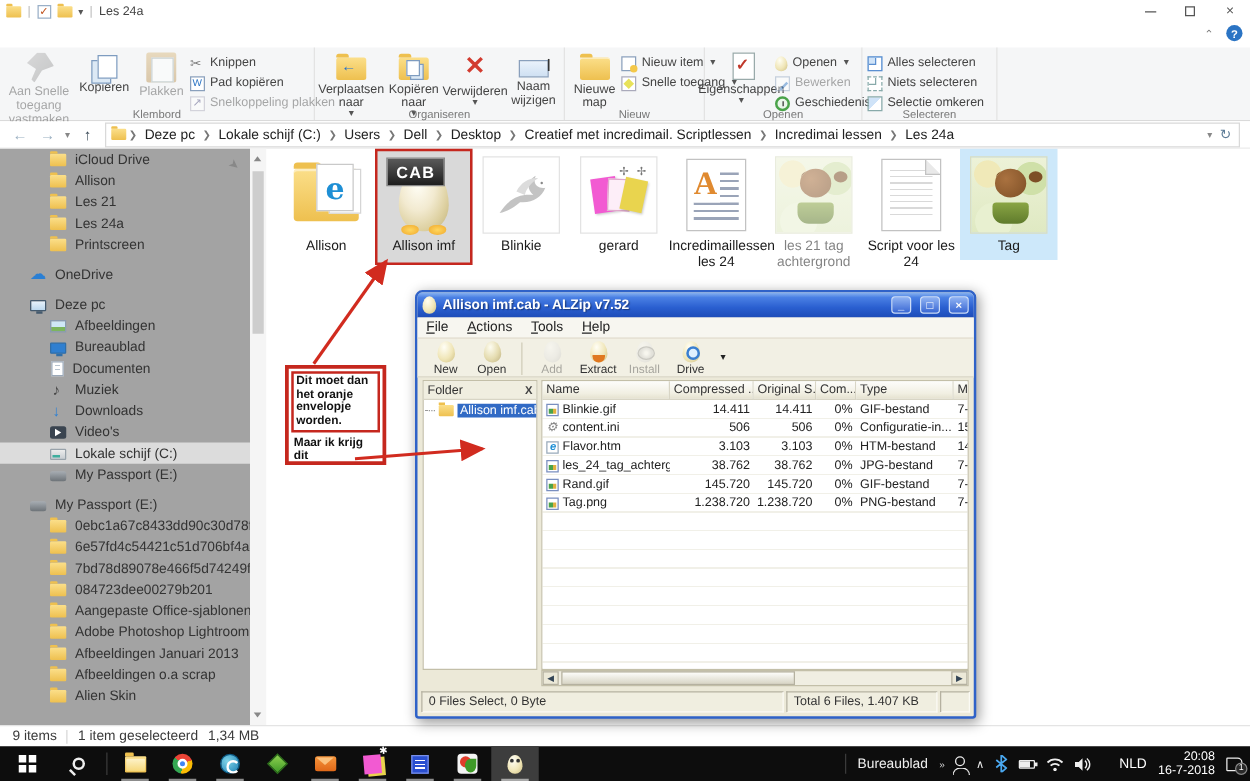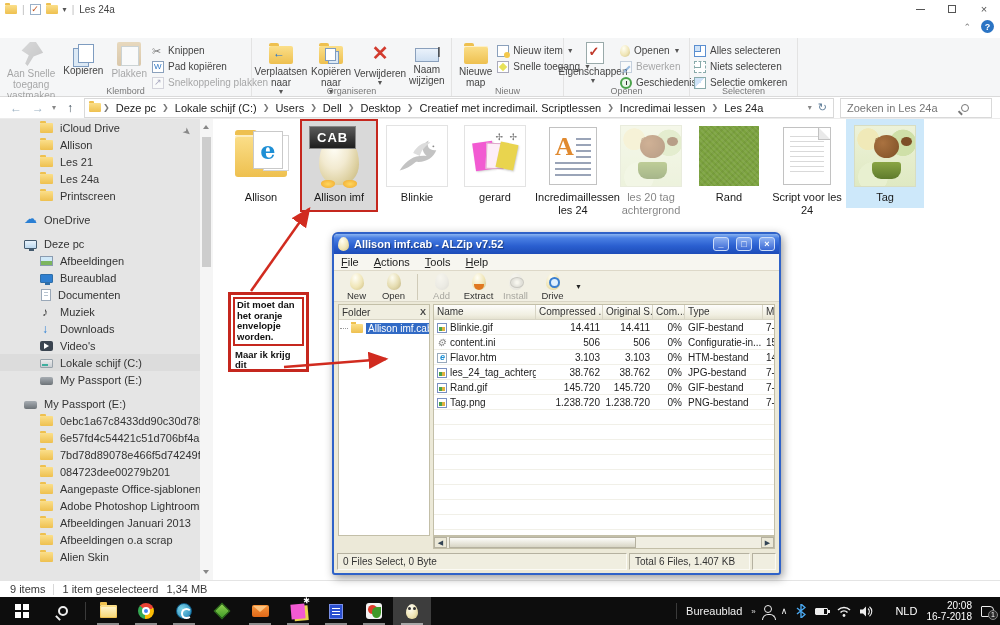--- a/index.html
+++ b/index.html
@@ -83,21 +83,21 @@
 .crumb { padding:0 4px; color:#222; }
 .crumb-sep { color:#777; font-size:8px; padding:0 1px; }
 .addr-right { display:flex; align-items:center; gap:6px; margin-left:auto; padding-right:2px; }
 .refresh-ic { color:#5b7a96; font-size:11px; }
 .search-box { border:1px solid #d9d9d9; width:152px; height:20px; display:flex; align-items:center; padding:0 6px; gap:4px; }
 .search-box input { border:none; outline:none; width:110px; font-size:11px; color:#767676; font-family:"Liberation Sans",sans-serif; background:transparent; }
 .mag { width:8px; height:8px; border:1.5px solid #777; border-radius:50%; position:relative; flex:0 0 auto; }
 .mag::after { content:""; position:absolute; left:-4px; top:7px; width:5px; height:1.5px; background:#777; transform:rotate(45deg); }
 
 
-.sidebar { position:absolute; top:119px; left:0; width:200px; height:461px; background:#e5e5e5; overflow:hidden; }
+.sidebar { position:absolute; top:119px; left:0; width:200px; height:461px; background:#a3a3a3; overflow:hidden; }
 .side-item { display:flex; align-items:center; height:17px; gap:7px; color:#333; font-size:11px; white-space:nowrap; }
 .ind1 { padding-left:24px; } .ind2 { padding-left:40px; }
 .side-item.selected { background:#dcdcdc; }
 .side-item.gap { margin-top:7px; }
 .sic { width:13px; height:12px; position:relative; display:inline-block; flex:0 0 auto; }
 .sic-folder { background:linear-gradient(#fbdf8a,#eec04f); border-radius:1px; height:10px; margin-top:1px; }
 .sic-folder::before { content:""; position:absolute; top:-2px; left:0; width:6px; height:2px; background:#eec04f; border-radius:1px 1px 0 0; }
 .sic-cloud::before { content:"☁"; color:#2a7fd4; font-size:13px; line-height:12px; position:absolute; left:0; top:-1px; }
 .sic-pc { border:1px solid #445a6e; background:linear-gradient(#e8f2fb,#bcd8ee); height:9px; margin-top:1px; border-radius:1px; }
 .sic-pc::after { content:""; position:absolute; bottom:-3px; left:4px; width:5px; height:2px; background:#445a6e; }
@@ -427,24 +427,20 @@
       <span class="crumb">Creatief met incredimail. Scriptlessen</span>
       <span class="crumb-sep">❯</span>
       <span class="crumb">Incredimai lessen</span>
       <span class="crumb-sep">❯</span>
       <span class="crumb">Les 24a</span>
       <span class="addr-right">
         <span class="nav-dd">▾</span>
         <span class="refresh-ic">↻</span>
       </span>
     </div>
-    <div class="search-box">
-      <input type="text" placeholder="Zoeken in Les 24a" style="">
-      <span class="mag"></span>
-    </div>
   </div>
 
   <div class="sidebar">
     <div class="side-item ind2">
         <span class="sic sic-folder"></span>
         <span>iCloud Drive</span>
       </div>
     <div class="side-item ind2">
         <span class="sic sic-folder"></span>
         <span>Allison</span>
@@ -599,27 +595,21 @@
             <div class="doc-lines-right"></div>
             <div class="doc-lines-low"></div>
           </div>
       </div>
       <div class="tile-label">Incredimaillessen les 24</div>
     </div>
     <div class="tile faded">
       <div class="tile-icon">
           <div class="teddy"></div>
         </div>
-      <div class="tile-label">les 20 tag achtergrond</div>
-    </div>
-    <div class="tile">
-      <div class="tile-icon">
-          <div class="green-sq"></div>
-        </div>
-      <div class="tile-label">Rand</div>
+      <div class="tile-label">les 21 tag achtergrond</div>
     </div>
     <div class="tile">
       <div class="tile-icon">
           <div class="doc-page fold">
             <div class="doc-lines"></div>
           </div>
         </div>
       <div class="tile-label">Script voor les 24</div>
     </div>
     <div class="tile sel">

